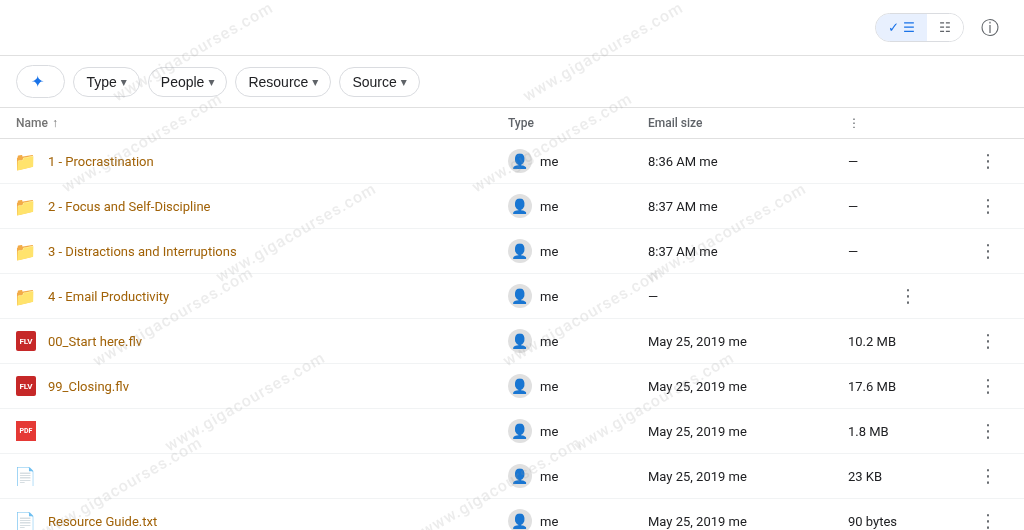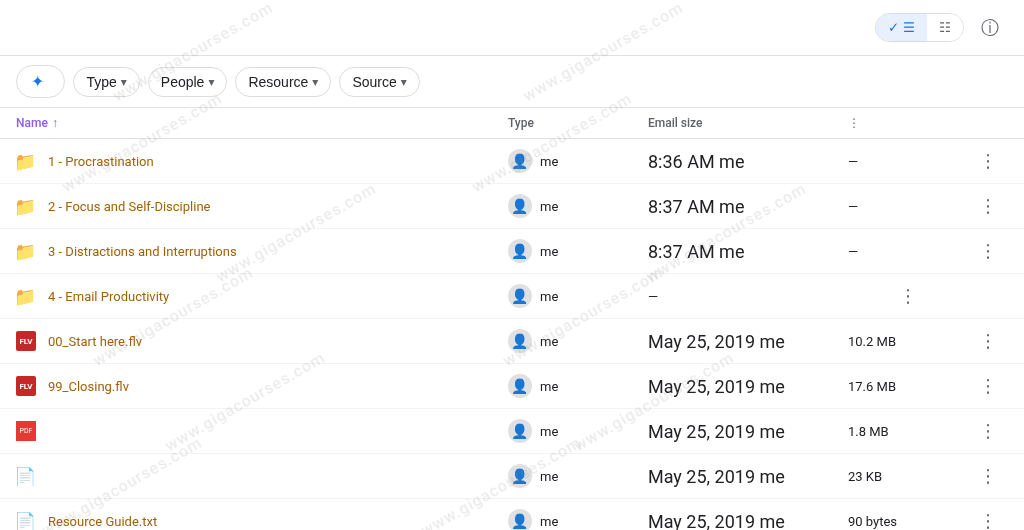--- a/index.html
+++ b/index.html
@@ -131,21 +131,21 @@
       font-size: 12px;
       color: #5f6368;
       font-weight: 500;
       display: flex;
       align-items: center;
       gap: 4px;
       cursor: pointer;
       user-select: none;
     }
     .col-header.active {
-      color: #8b5cf6;
+      color: #737373;
     }
     .sort-arrow {
       font-size: 12px;
     }
 
     .file-row {
       display: grid;
       grid-template-columns: 1fr 140px 200px 120px 40px;
       padding: 6px 16px;
       border-bottom: 1px solid #f1f3f4;
@@ -194,21 +194,21 @@
       background: #e0e0e0;
       display: flex;
       align-items: center;
       justify-content: center;
       color: #5f6368;
       font-size: 14px;
       flex-shrink: 0;
     }
 
     .modified-cell {
-      font-size: 18px;
+      font-size: 13px;
       color: #202124;
     }
     .size-cell {
       font-size: 13px;
       color: #202124;
     }
     .more-cell {
       display: flex;
       justify-content: center;
     }
@@ -255,21 +255,21 @@
       width: 20px;
       height: 20px;
       display: flex;
       align-items: center;
       justify-content: center;
     }
     .pdf-icon {
       background: #e53935;
       color: white;
       font-size: 7px;
-      font-weight: normal;
+      font-weight: bold;
       border-radius: 2px;
       padding: 1px 2px;
       width: 20px;
       height: 37px;
       display: flex;
       align-items: center;
       justify-content: center;
     }
     .doc-icon {
       color: #1a73e8;

